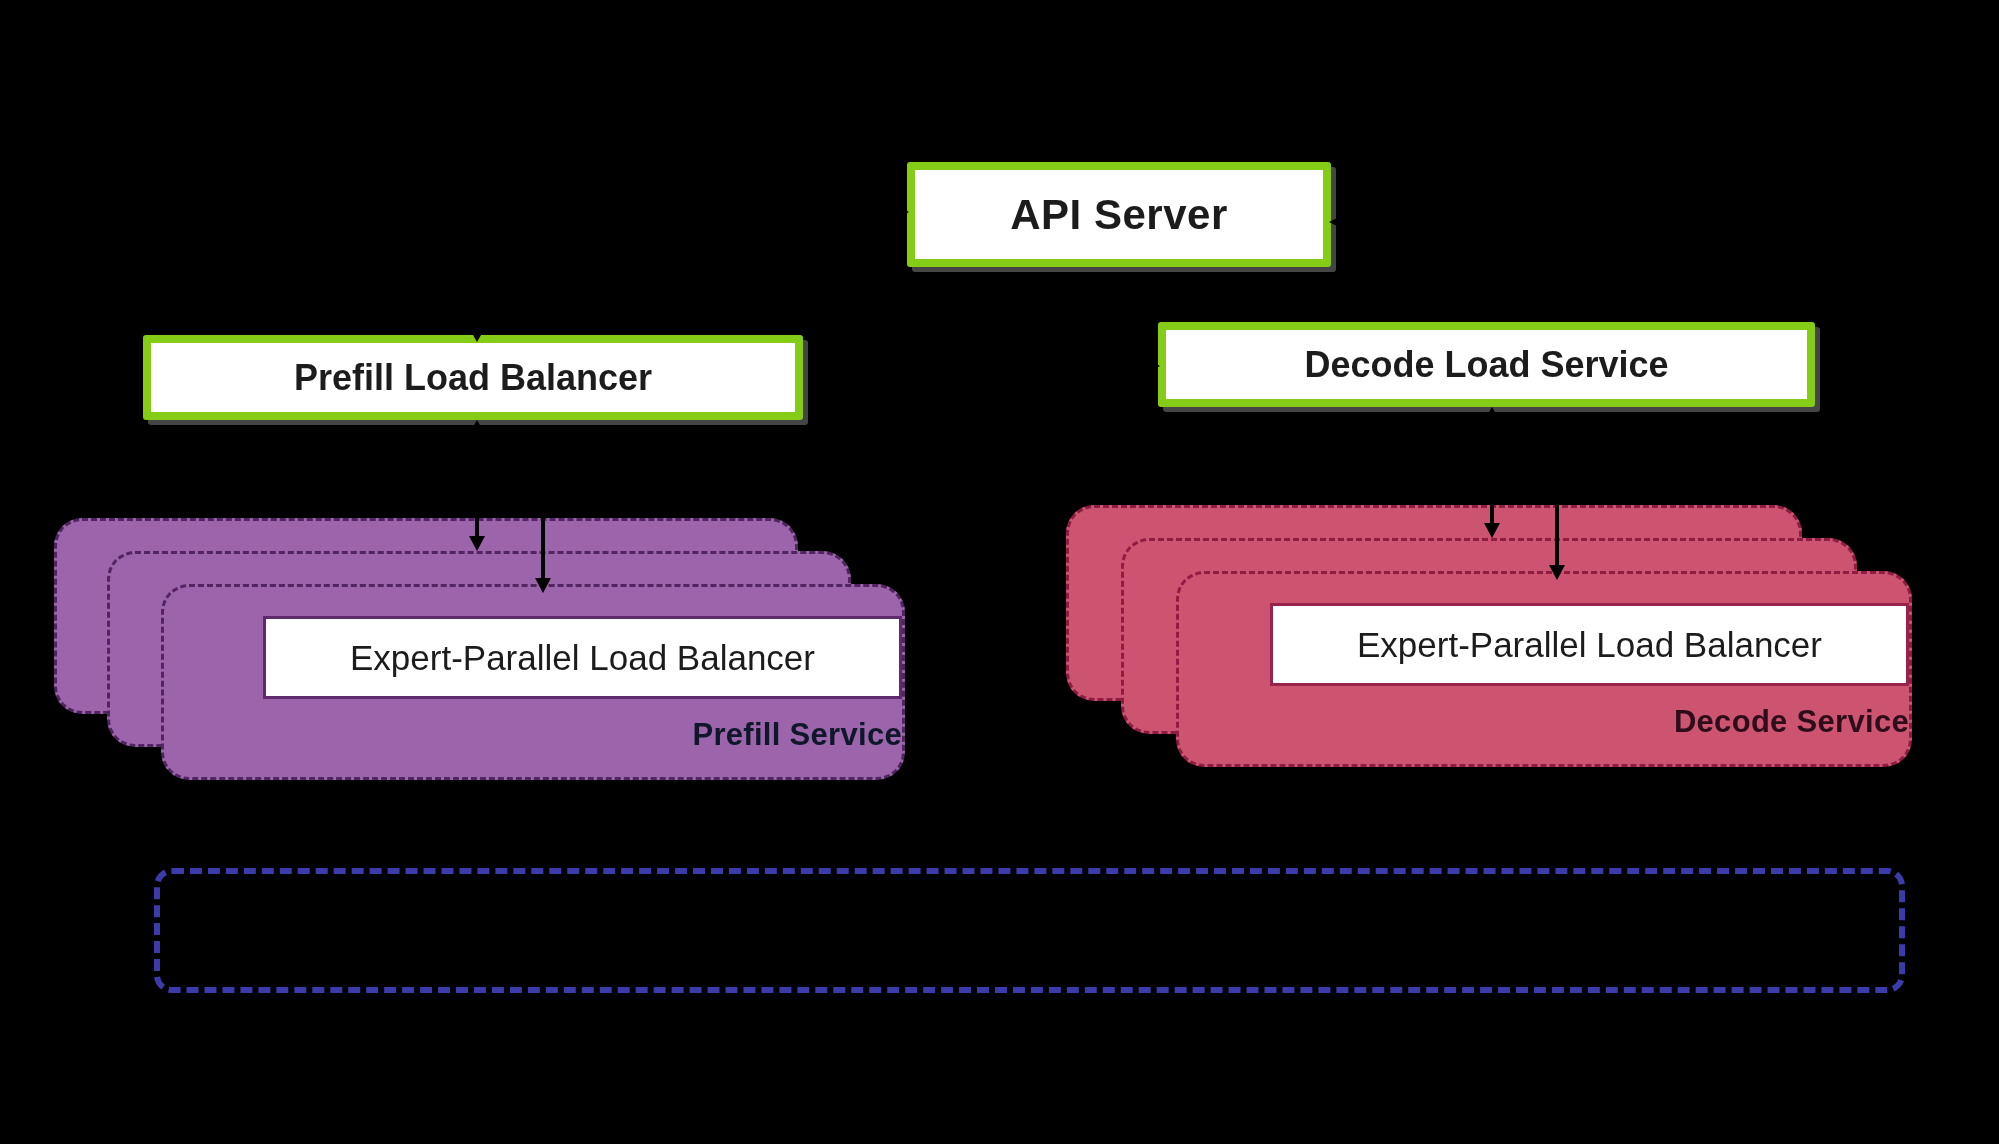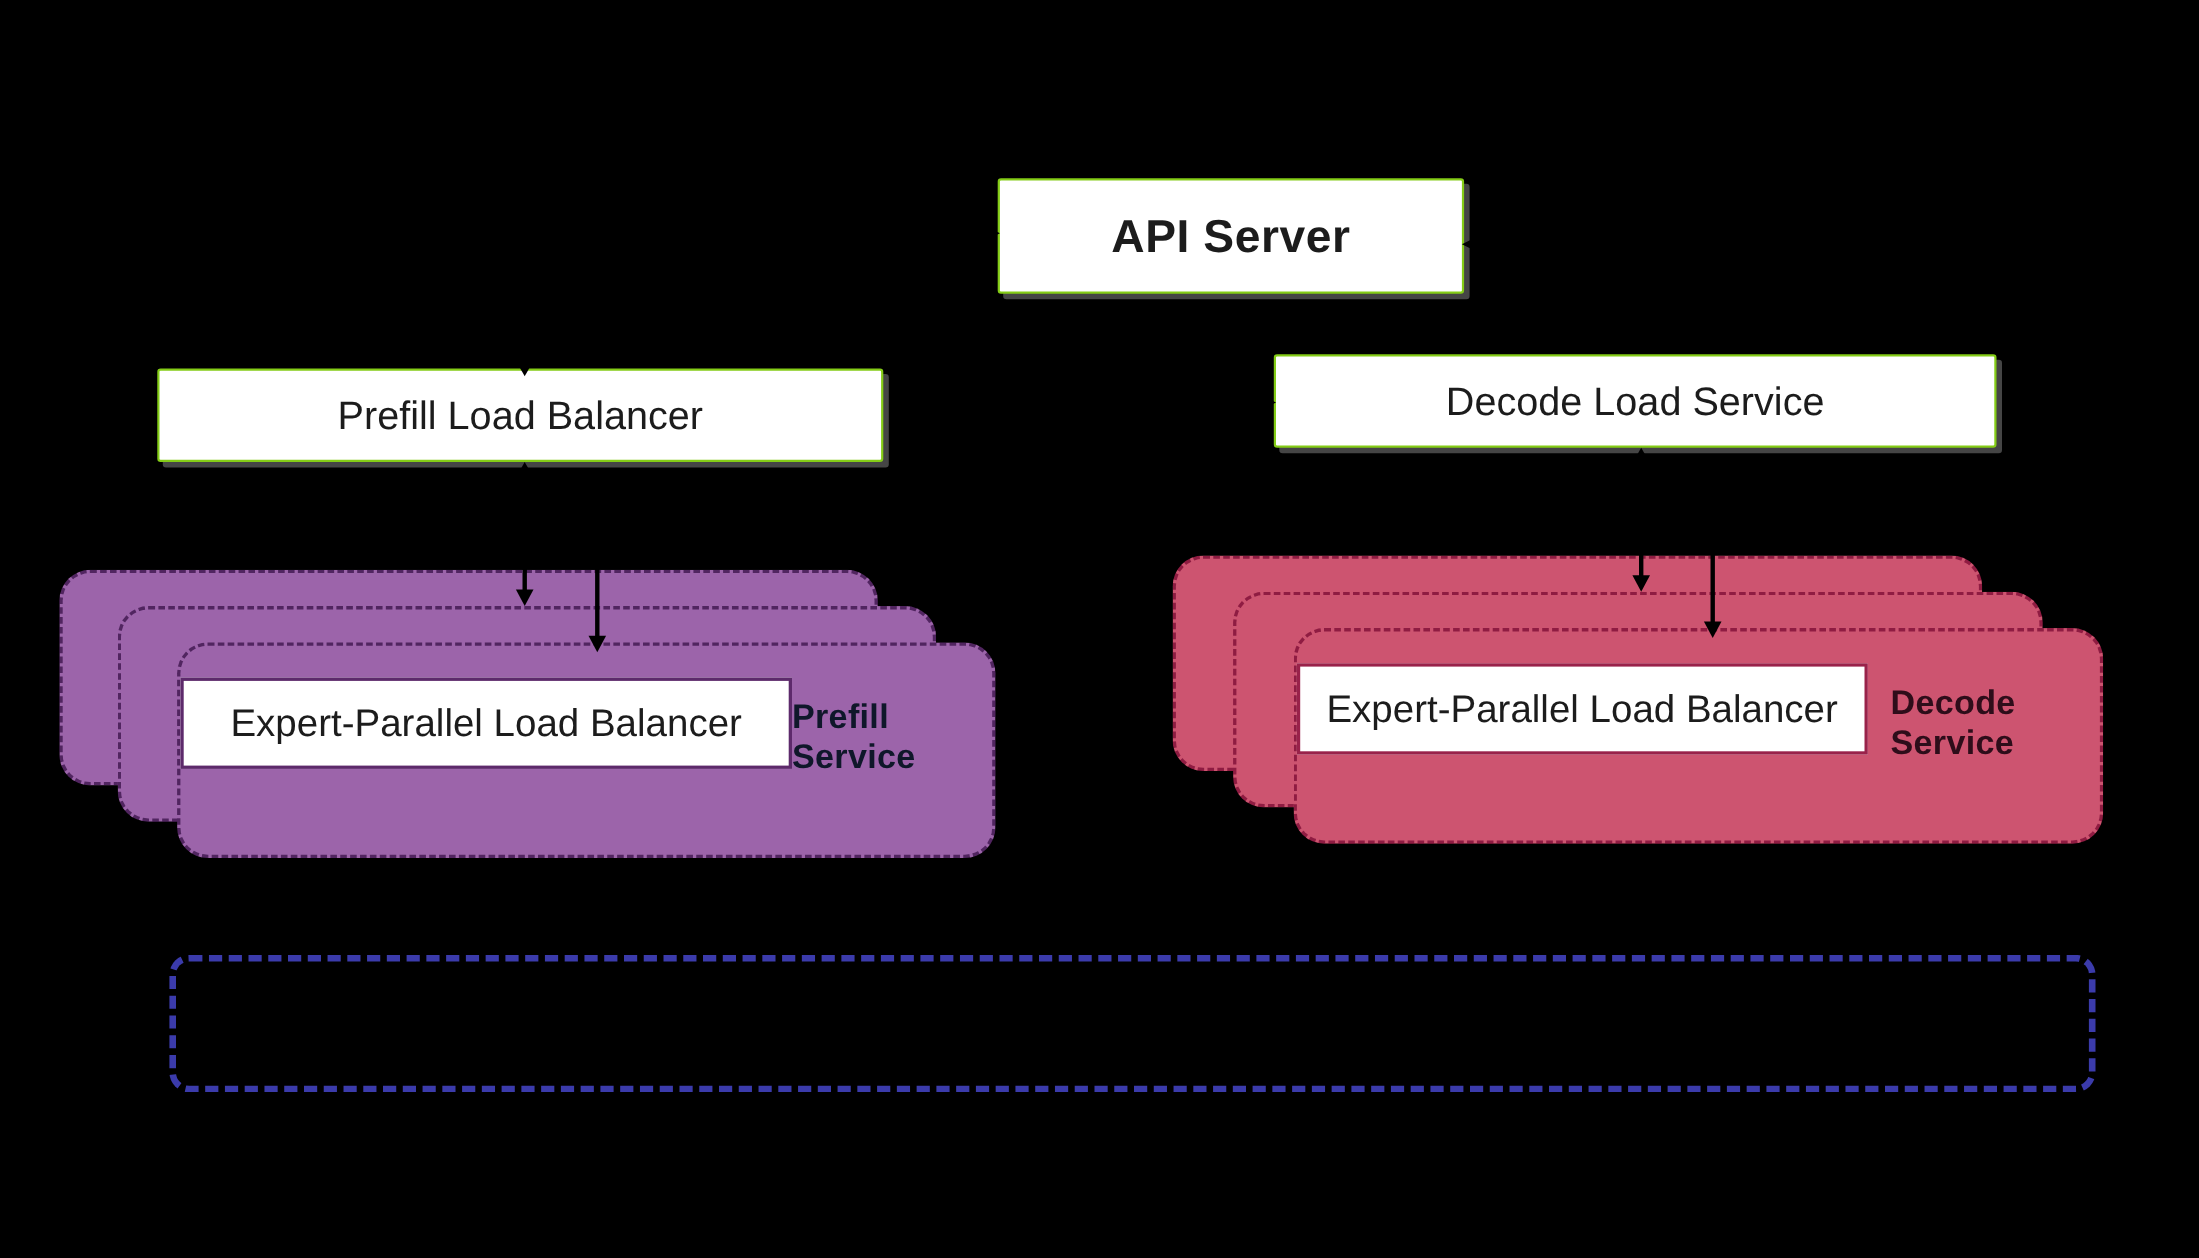--- a/index.html
+++ b/index.html
@@ -7,42 +7,42 @@
     position:relative;
     width:1999px;height:1144px;
     background:#000;
     font-family:"Liberation Sans",sans-serif;
     overflow:hidden;
   }
   
   .node-box{
     position:absolute;
     background:#ffffff;
-    border:2px solid #84cc16;
+    border:8px solid #84cc16;
     border-radius:3px;
     box-shadow:5px 5px 0 rgba(125,125,125,0.55);
     display:flex;align-items:center;justify-content:center;
     color:#1c1c1c;
     box-sizing:border-box;
   }
   .api-box{left:907px;top:162px;width:424px;height:105px;font-size:42px;font-weight:700;letter-spacing:.5px;}
-  .lb-box{font-size:36px;font-weight:400;justify-content:center;}
+  .lb-box{font-size:36px;font-weight:700;justify-content:center;}
   .prefill-lb{left:143px;top:335px;width:660px;height:85px;}
   .decode-lb{left:1158px;top:322px;width:657px;height:85px;}
 
   
   .card{
     position:absolute;
     width:744px;height:196px;
     border-radius:28px;
     border:3px dashed #000;
     box-sizing:border-box;
   }
   .card.front{
-    display:flex;flex-direction:row;align-items:flex-start;
+    display:flex;flex-direction:column;align-items:flex-end;
     padding-top:29px;
   }
   .eplb-box{
     width:639px;height:83px;
     background:#ffffff;
     border:3px solid #000;
     box-sizing:border-box;
     display:flex;align-items:center;justify-content:center;
     font-size:35px;font-weight:500;color:#1c1c1c;
   }

